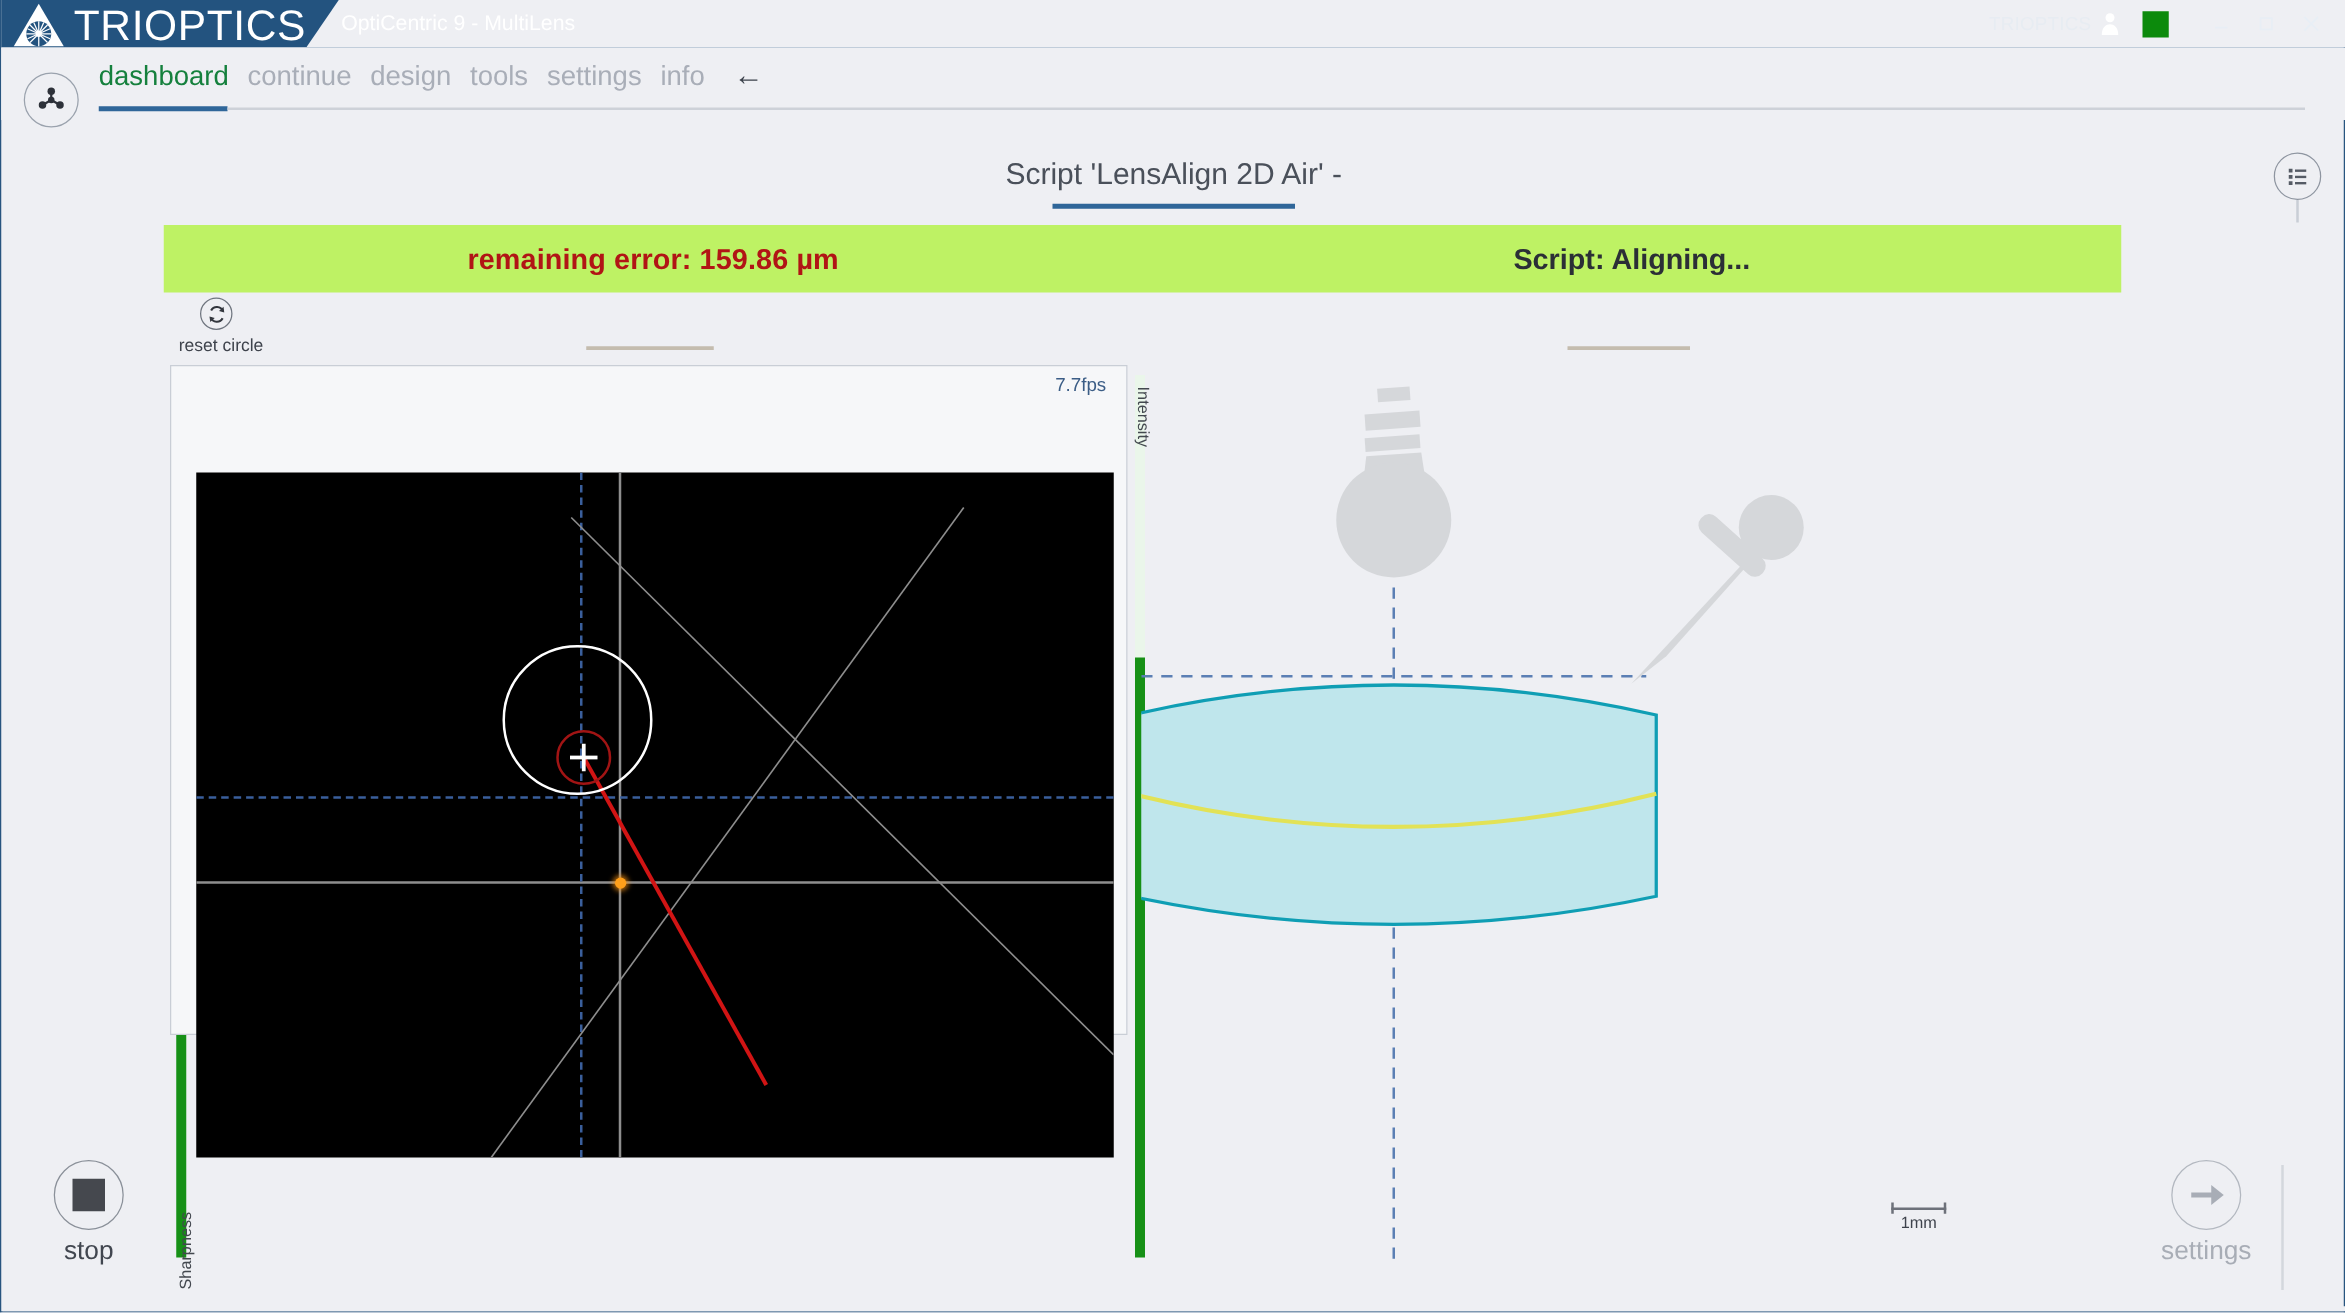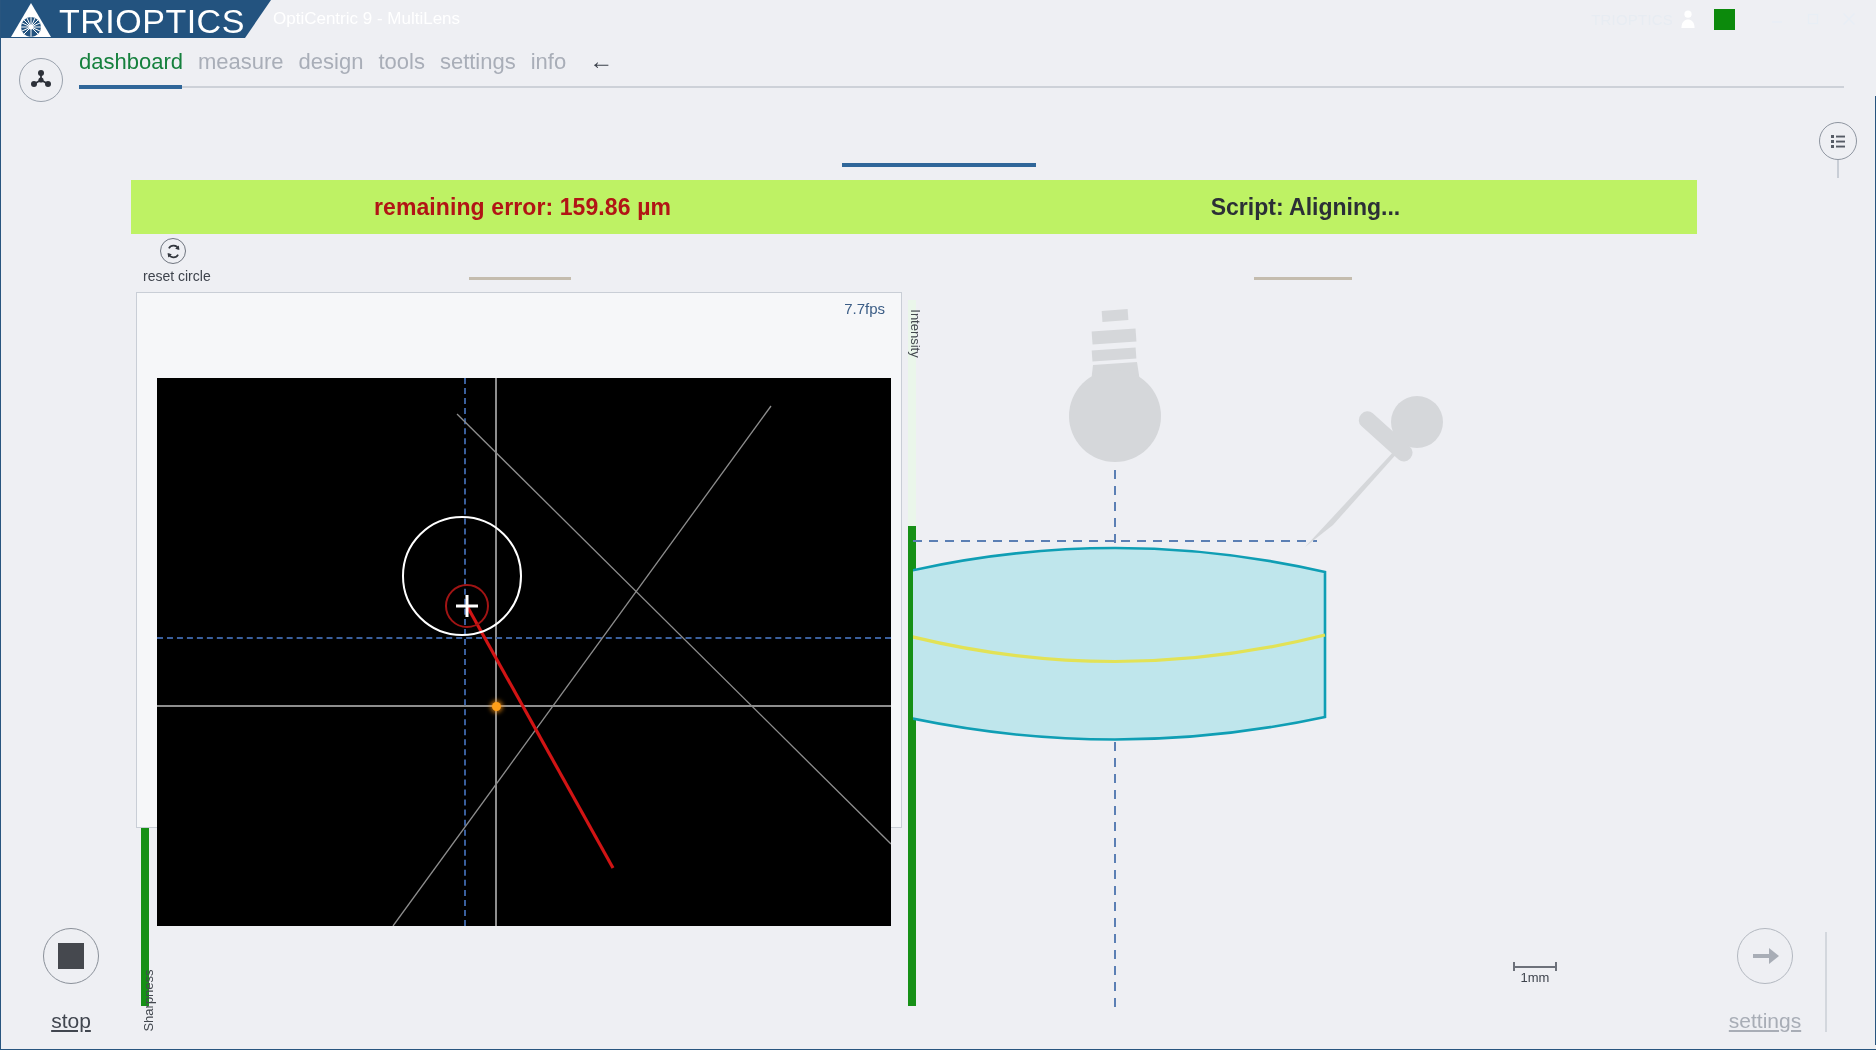--- a/index.html
+++ b/index.html
@@ -236,21 +236,21 @@
   
   .foot-btn {
     position: absolute; width: 120px; text-align: center;
   }
   .foot-circle {
     width: 56px; height: 56px; border-radius: 50%;
     border: 1px solid #8a9099; margin: 0 auto;
     display: flex; align-items: center; justify-content: center;
   }
   .foot-circle.dim { border-color: #b3b8c0; }
-  .foot-label { margin-top: 25px; font-size: 21px; color: #41464f; text-decoration: underline; }
+  .foot-label { margin-top: 5px; font-size: 21px; color: #41464f; }
   .foot-label.dim { color: #a8adb6; }
   .stop-square { width: 26px; height: 26px; background: #45484e; }
 
   .foot-divider {
     position: absolute; right: 48px; top: 932px;
     width: 2px; height: 100px; background: #d3d7dd;
   }
   .bottom-scroll {
     position: absolute; left: 1px; bottom: 0; width: 1874px; height: 4px;
     background: #eeeff3;
@@ -332,30 +332,31 @@
       <g stroke="#2d3139" stroke-width="1.8">
         <line x1="13" y1="13" x2="13" y2="6"></line>
         <line x1="13" y1="13" x2="6" y2="17"></line>
         <line x1="13" y1="13" x2="20" y2="17"></line>
       </g>
     </svg>
   </div>
 
   <div class="menu-items">
     <span class="menu-item active">dashboard</span>
-    <span class="menu-item">measure</span>
+    <span class="menu-item">continue</span>
     <span class="menu-item">design</span>
     <span class="menu-item">tools</span>
     <span class="menu-item">settings</span>
     <span class="menu-item">info</span>
     <span class="menu-back">←</span>
   </div>
   <div class="menu-underline"></div>
   <div class="menu-rule"></div>
 
+  <div class="script-title">Script 'LensAlign 2D Air' -</div>
   <div class="script-underline"></div>
 
   <div class="list-circle">
     <svg width="20" height="20" viewBox="0 0 20 20">
       <g fill="#555b65">
         <rect x="3" y="4" width="3" height="3"></rect>
           <rect x="8" y="4.6" width="9" height="1.9"></rect>
         <rect x="3" y="9" width="3" height="3"></rect>
           <rect x="8" y="9.6" width="9" height="1.9"></rect>
         <rect x="3" y="14" width="3" height="3"></rect>

